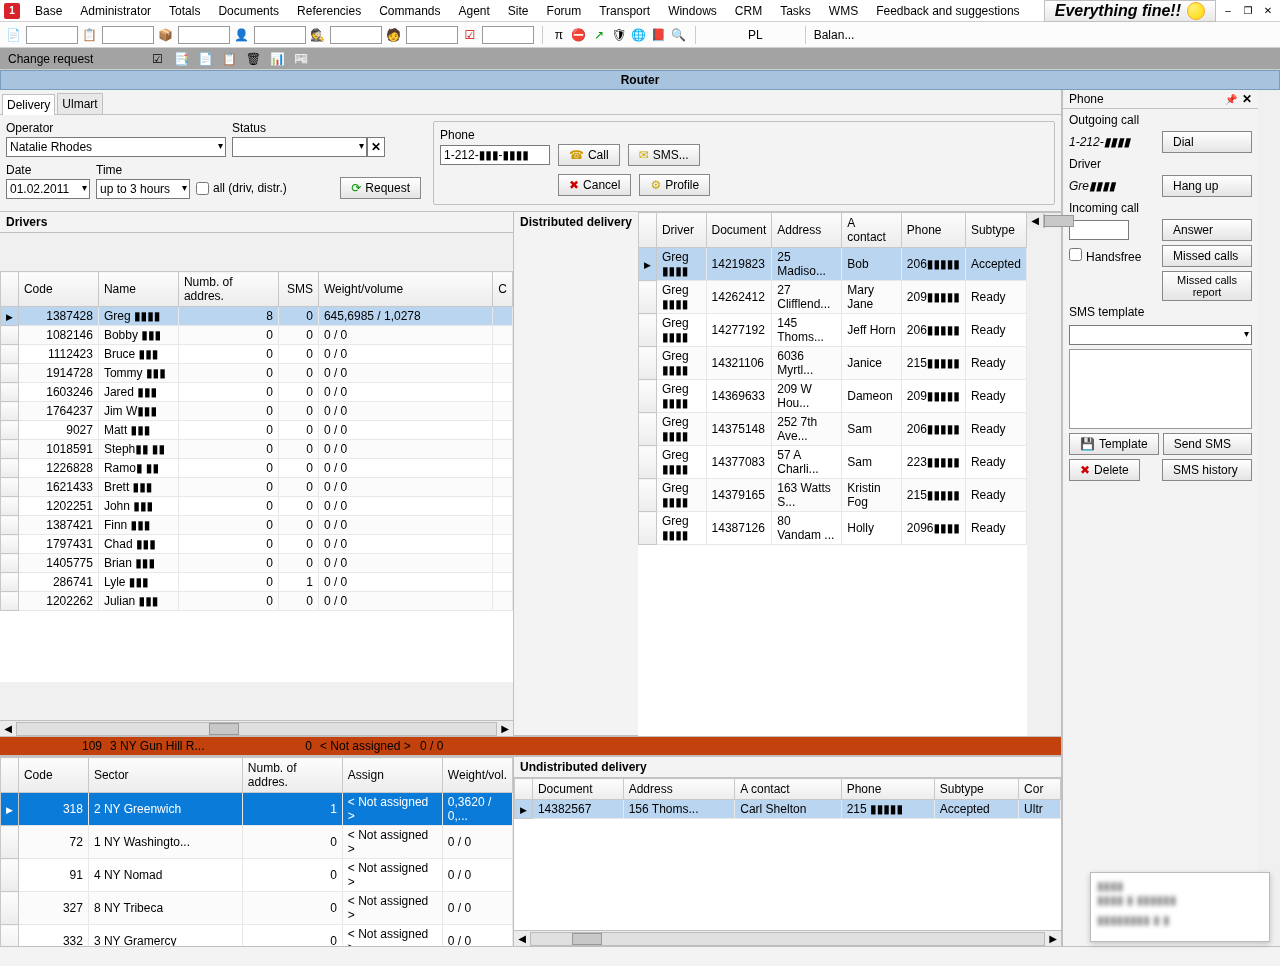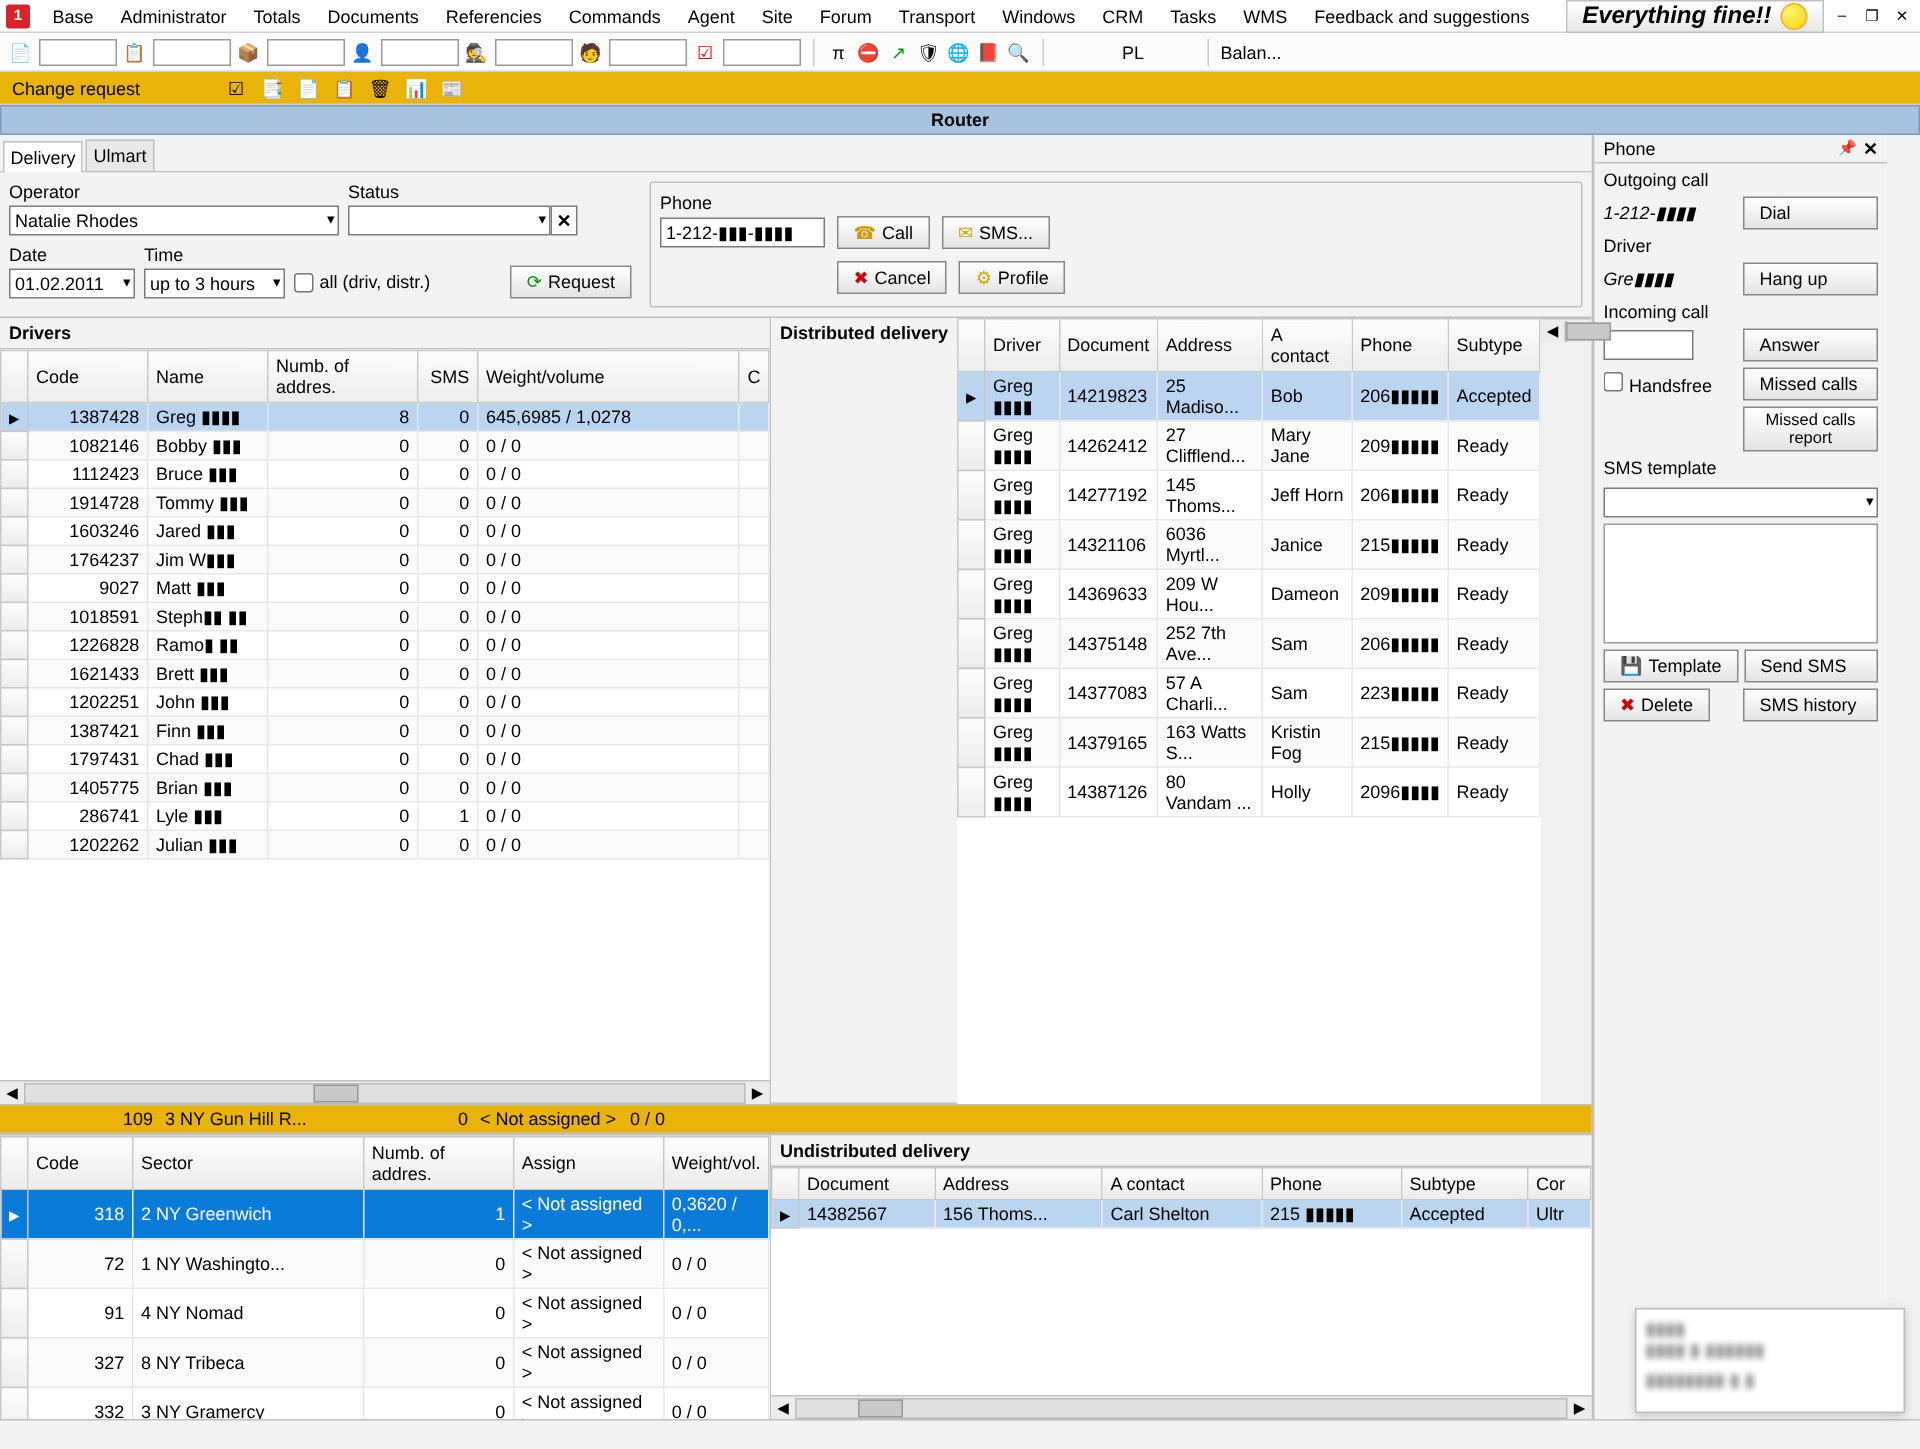--- a/index.html
+++ b/index.html
@@ -14,21 +14,21 @@
 .smiley { width: 18px; height: 18px; background: radial-gradient(circle at 30% 30%, #fff176, #ffd600); border-radius: 50%; border: 1px solid #f9a825; position: relative; }
 .win-btn { width: 16px; font-size: 10px; text-align: center; cursor: pointer; }
 
 
 .toolbar-row { display: flex; align-items: center; height: 26px; background: #fcfcfc; border-bottom: 1px solid #d0d0d0; padding: 0 6px; gap: 4px; }
 .tb-icon { width: 16px; height: 16px; display: inline-flex; align-items: center; justify-content: center; font-size: 12px; }
 .tb-input { width: 52px; height: 18px; border: 1px solid #999; background: #fff; }
 .tb-sep { width: 1px; height: 18px; background: #ccc; margin: 0 4px; }
 
 
-.change-bar { display: flex; align-items: center; height: 22px; background: #eab308; border-bottom: 1px solid #d0d0d0; padding: 0 8px; gap: 8px; }
+.change-bar { display: flex; align-items: center; height: 22px; background: #a3a3a3; border-bottom: 1px solid #d0d0d0; padding: 0 8px; gap: 8px; }
 
 
 .router-bar { height: 20px; background: #a8c3dd; border: 1px solid #7a9cbf; text-align: center; font-weight: bold; line-height: 18px; }
 
 
 .main { display: flex; height: calc(966px - 22px - 26px - 22px - 20px - 20px); }
 .left-pane { width: 1062px; display: flex; flex-direction: column; border-right: 1px solid #c0c0c0; }
 .right-pane { width: 196px; background: #f3f3f3; border-left: 1px solid #c0c0c0; display: flex; flex-direction: column; }
 
 
@@ -45,21 +45,21 @@
 .input, .select { height: 20px; border: 1px solid #7a7a7a; background: #fff; padding: 0 3px; font-family: inherit; font-size: 12px; }
 .select { appearance: none; background: #fff; padding-right: 16px; position: relative; }
 .select-wrap { position: relative; display: inline-block; }
 .select-wrap::after { content: "▾"; position: absolute; right: 3px; top: 3px; font-size: 10px; pointer-events: none; }
 .btn { height: 22px; border: 1px solid #888; background: linear-gradient(#fff,#e4e4e4); padding: 0 10px; cursor: pointer; font-family: inherit; font-size: 12px; display: inline-flex; align-items: center; gap: 4px; }
 .chk { margin-right: 4px; }
 .clear-x { width: 18px; height: 20px; border: 1px solid #7a7a7a; background: #fff; text-align: center; line-height: 18px; cursor: pointer; font-weight: bold; }
 
 
 .split-row { display: flex; flex: 1; min-height: 0; }
-.split-left { width: 514px; display: flex; flex-direction: column; border-right: 1px solid #c0c0c0; }
+.split-left { width: 514px; display: flex; flex-direction: column; border-right: 1px solid #c0c0c0; gap: 38px; }
 .split-right { flex: 1; display: flex; flex-direction: row; }
 
 .section-header { background: #f3f3f3; font-weight: bold; padding: 3px 6px; border-bottom: 1px solid #c0c0c0; }
 
 
 .grid-wrap { flex: 1; overflow: auto; background: #fff; position: relative; }
 table.grid { width: 100%; border-collapse: collapse; font-size: 12px; }
 .grid th { background: linear-gradient(#fdfdfd,#ececec); border: 1px solid #c8c8c8; padding: 3px 5px; text-align: left; font-weight: normal; position: sticky; top: 0; }
 .grid td { border: 1px solid #e8e8e8; padding: 2px 5px; height: 19px; }
 .grid tr.sel td { background: #b9d5f0 !important; }
@@ -68,21 +68,21 @@
 .row-ind { width: 14px; background: linear-gradient(#fdfdfd,#ececec) !important; border: 1px solid #c8c8c8 !important; text-align: center; }
 .row-ind.cur::before { content: "▶"; font-size: 9px; }
 .grid tbody tr:nth-child(even) td { background: #fbfbfb; }
 
 .hscroll { height: 16px; background: #ececec; border-top: 1px solid #c0c0c0; display: flex; align-items: center; }
 .hscroll .arrow { width: 16px; text-align: center; font-size: 10px; cursor: pointer; }
 .hscroll .track { flex: 1; height: 14px; background: #e0e0e0; border: 1px solid #bbb; position: relative; }
 .hscroll .thumb { position: absolute; left: 40%; width: 30px; height: 12px; background: #c8c8c8; border: 1px solid #999; }
 
 
-.summary-row { background: #eab308; border-top: 1px solid #c0c0c0; border-bottom: 1px solid #c0c0c0; padding: 2px 6px; font-size: 12px; display: flex; }
+.summary-row { background: #c2410c; border-top: 1px solid #c0c0c0; border-bottom: 1px solid #c0c0c0; padding: 2px 6px; font-size: 12px; display: flex; }
 .summary-row span { padding: 0 4px; }
 
 
 .bottom-split { display: flex; height: 190px; border-top: 1px solid #c0c0c0; }
 .bottom-left { width: 514px; display: flex; flex-direction: column; border-right: 1px solid #c0c0c0; }
 .bottom-right { flex: 1; display: flex; flex-direction: column; }
 
 
 .panel-title { background: #f3f3f3; border-bottom: 1px solid #c0c0c0; padding: 2px 6px; font-weight: normal; display: flex; align-items: center; }
 .panel-title .pin { margin-left: auto; font-size: 10px; cursor: pointer; }

